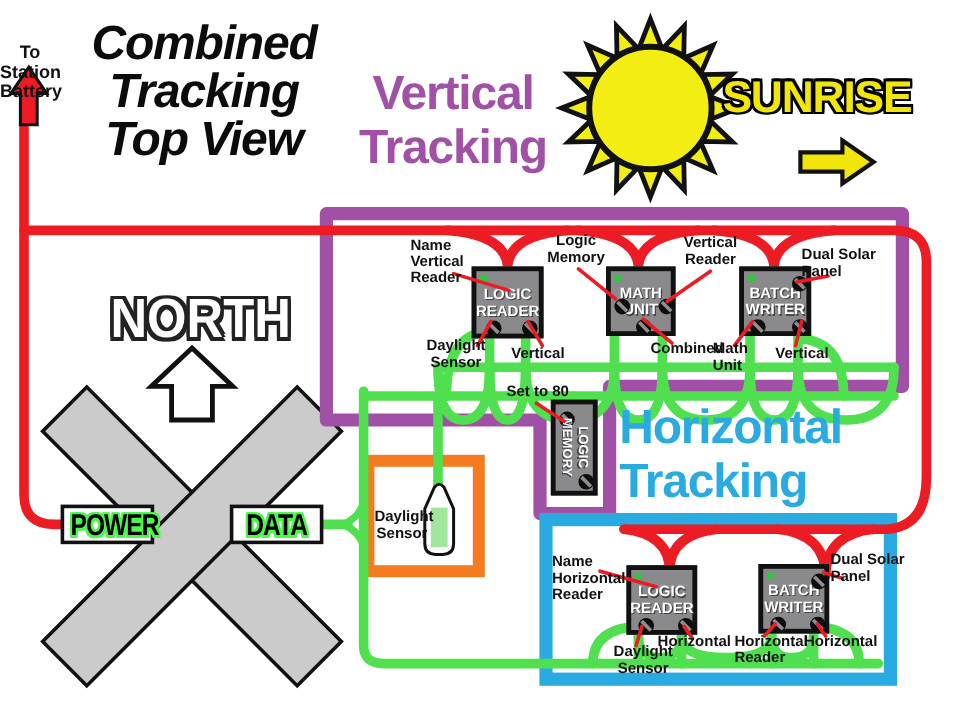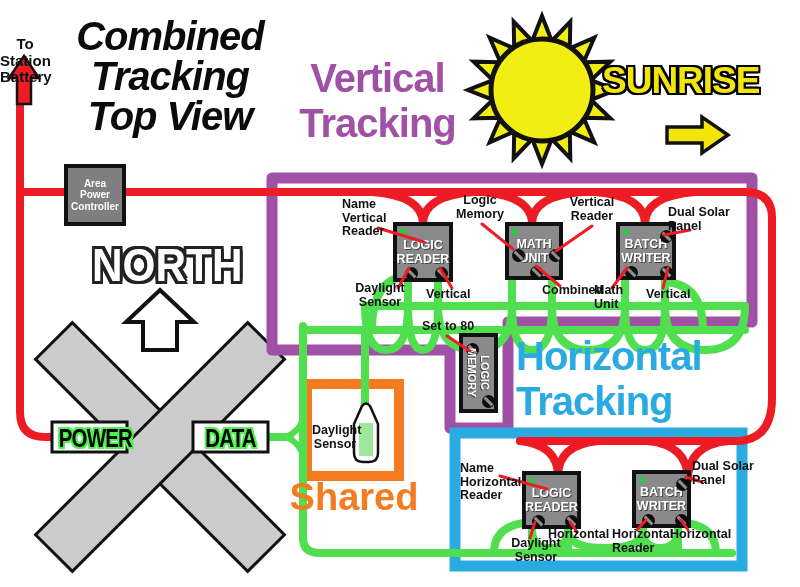--- a/index.html
+++ b/index.html
@@ -110,23 +110,20 @@
         468,90 493,80.2 473.6,61.7 500.4,62.2 489.7,37.7 514.2,48.4 513.7,21.6 532.2,41
         542,16 551.8,41 570.3,21.6 569.8,48.4 594.3,37.7 583.6,62.2 610.4,61.7 591,80.2"></polygon>
       <circle cx="542" cy="90" r="51" fill="#F2EE13" stroke="#111" stroke-width="5"></circle>
     </g>
 
     <polygon points="24,56 39,78 31,78 31,104 17,104 17,78 9,78" fill="#ED1C24" stroke="#111" stroke-width="2.5"></polygon>
     <polygon points="160,290 194,322 177,322 177,350 143,350 143,322 126,322" fill="#fff" stroke="#111" stroke-width="4"></polygon>
     <polygon points="667,127 702,127 702,117 728,135 702,153 702,143 667,143" fill="#F2E50B" stroke="#111" stroke-width="3.5"></polygon>
   </svg>
 
-  <div class="apc">Area
-Power
-Controller</div>
 
   <div class="device" style="left:393px;top:222px;width:60px;height:60px">
     <span class="led"></span>
     <span class="screw" style="left:8px;top:41px"></span>
     <span class="screw" style="left:38px;top:41px"></span>
     <div class="devname">LOGIC
 READER</div>
   </div>
 
   <div class="device" style="left:505px;top:222px;width:58px;height:58px">
@@ -200,21 +197,20 @@
   <div class="txt bigtitle">Combined
 Tracking
 Top View</div>
   <div class="txt battery">To Station Battery</div>
   <div class="txt vtrack">Vertical
 Tracking</div>
   <div class="txt sunrise">SUNRISE</div>
   <div class="txt htrack">Horizontal
 Tracking</div>
   <div class="txt north">NORTH</div>
-  <div class="txt shared">Shared</div>
 
   <div class="buslabel" style="left:52px;top:424px;width:75px">POWER</div>
   <div class="buslabel" style="left:193px;top:424px;width:75px">DATA</div>
 
   <div class="txt callout" style="left:342px;top:198px;width:60px">Name
 Vertical
 Reader</div>
   <div class="txt callout" style="left:450px;top:194px;width:60px;text-align:center">Logic
 Memory</div>
   <div class="txt callout" style="left:562px;top:196px;width:60px;text-align:center">Vertical

